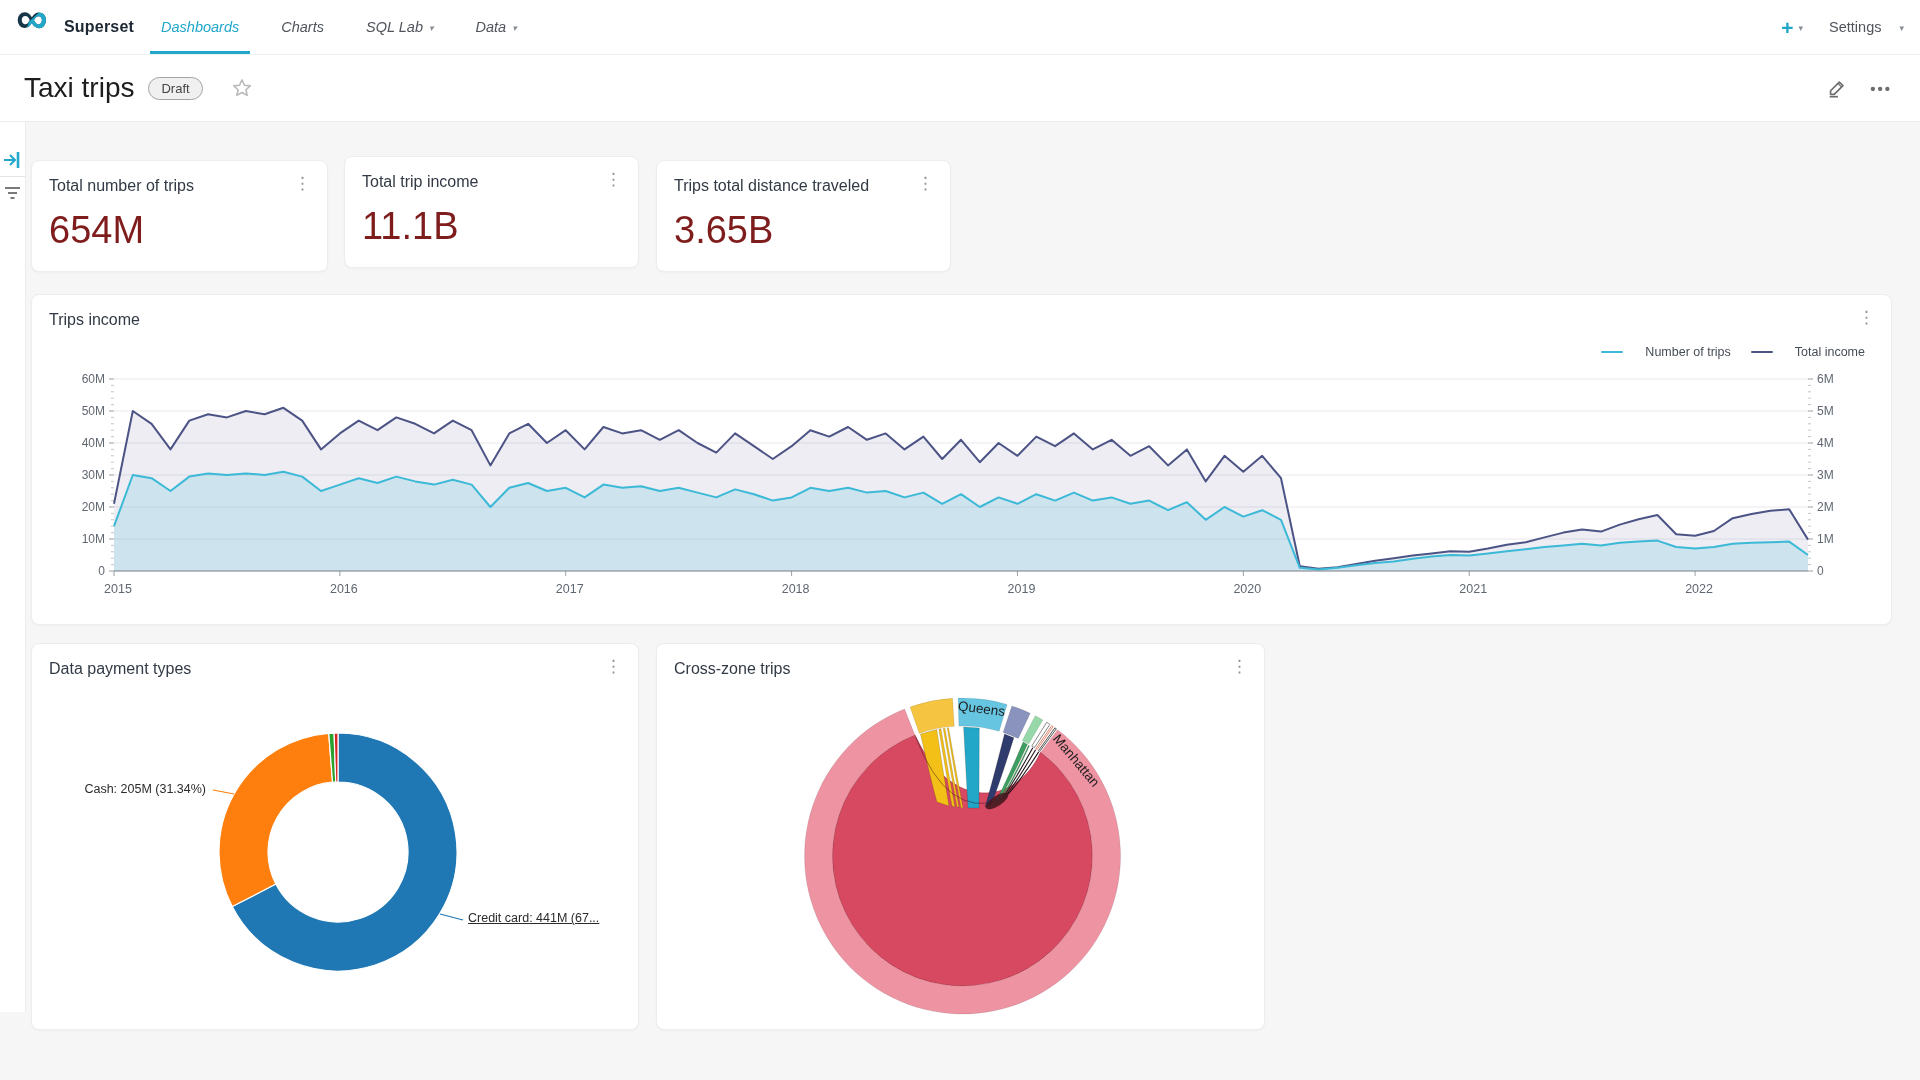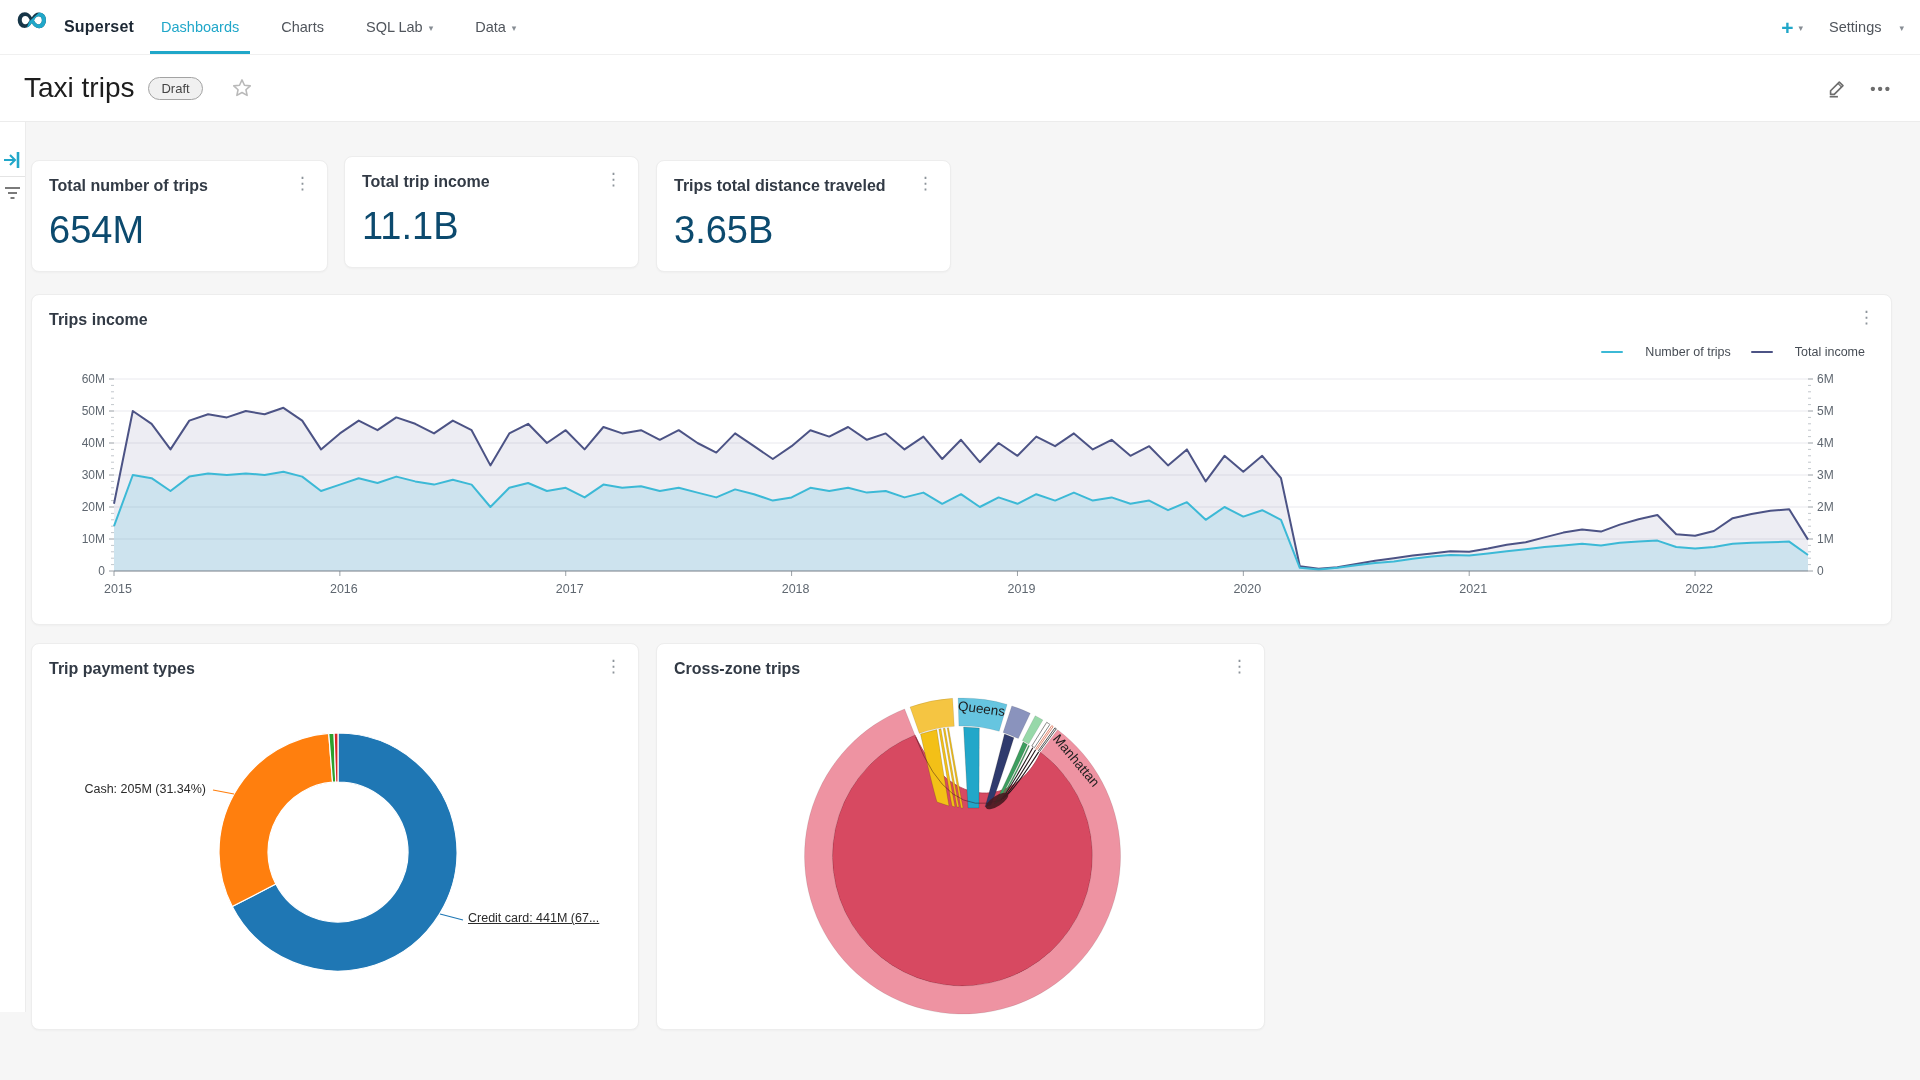--- a/index.html
+++ b/index.html
@@ -10,21 +10,21 @@
   
   .navbar{position:absolute;left:0;top:0;width:1920px;height:54px;background:#fff;
     border-bottom:1px solid #f0f0f0;display:flex;align-items:stretch;z-index:6;}
   .brand{display:flex;align-items:center;padding-left:16px;gap:8px;}
   .logo{position:relative;width:40px;height:34px;}
   .logo .inf{position:absolute;left:0;top:-14px;font-size:44px;font-weight:700;color:#173648;line-height:1;}
   .logo .inf2{position:absolute;left:0;top:-14px;font-size:44px;font-weight:700;color:#20a7c9;line-height:1;
     clip-path:polygon(42% 58%,100% 20%,100% 100%,20% 100%);}
   .brand-name{font-size:16px;font-weight:700;color:#1c2733;letter-spacing:.2px;margin-right:6px;}
   .nav-items{display:flex;align-items:stretch;}
-  .nav-item{position:relative;display:flex;align-items:center;padding:0 21px;font-size:14.5px;color:#50555c;cursor:pointer;gap:6px;}
+  .nav-item{position:relative;display:flex;align-items:center;padding:0 21px;font-size:14.5px;color:#50555c;cursor:pointer;gap:6px;font-style:italic;}
   .nav-item.active{color:#20a7c9;}
   .nav-item.active::after{content:"";position:absolute;left:10px;right:10px;bottom:0;height:3px;background:#20a7c9;}
   .caret{font-size:9px;color:#878d94;transform:translateY(1px);}
   .nav-right{margin-left:auto;display:flex;align-items:center;gap:26px;padding-right:16px;}
   .plus-group{display:flex;align-items:center;gap:5px;cursor:pointer;}
   .plus-glyph{color:#20a7c9;font-size:21px;font-weight:700;line-height:1;}
   .settings-group{display:flex;align-items:center;gap:18px;font-size:14.5px;color:#50555c;cursor:pointer;}
   
   .dash-header{position:absolute;left:0;top:55px;width:1920px;height:67px;background:#fff;
     border-bottom:1px solid #ececec;display:flex;align-items:center;padding-left:24px;box-sizing:border-box;z-index:5;}
@@ -35,24 +35,24 @@
   .header-actions{position:absolute;right:28px;top:0;height:100%;display:flex;align-items:center;gap:22px;}
   .icon-btn{cursor:pointer;display:flex;align-items:center;color:#6d6d6d;}
   .ellipsis{font-size:15px;color:#6d6d6d;letter-spacing:2px;font-weight:700;}
   
   .filter-strip{position:absolute;left:0;top:122px;width:25px;height:890px;background:#fff;
     border-right:1px solid #ececec;z-index:4;}
   .filter-strip .divider{position:absolute;left:0;top:54px;width:100%;height:1px;background:#e4e4e4;}
   
   .card{position:absolute;background:#fff;border:1px solid #ededed;border-radius:8px;
     box-shadow:0 1px 2px rgba(0,0,0,.03);box-sizing:border-box;}
-  .card-title{position:absolute;left:17px;top:16px;font-size:16px;font-weight:700;color:#323a45;z-index:2;}
+  .card-title{position:absolute;left:17px;top:16px;font-size:16px;font-weight:400;color:#323a45;z-index:2;}
   .kebab{position:absolute;top:12px;right:12px;font-size:17px;color:#8d949b;cursor:pointer;z-index:3;
     line-height:1;padding:2px 4px;}
-  .kpi-value{position:absolute;left:17px;top:48px;font-size:38px;font-weight:500;color:#0c4a6e;}
+  .kpi-value{position:absolute;left:17px;top:48px;font-size:38px;font-weight:500;color:#7f1d1d;}
   #card-kpi-1{left:31px;top:160px;width:297px;height:112px;}
   #card-kpi-2{left:344px;top:156px;width:295px;height:112px;}
   #card-kpi-3{left:656px;top:160px;width:295px;height:112px;}
   #card-line{left:31px;top:294px;width:1861px;height:331px;}
   #card-donut{left:31px;top:643px;width:608px;height:387px;}
   #card-chord{left:656px;top:643px;width:609px;height:387px;}
   .chart-svg{position:absolute;left:0;top:0;}
   
   .legend{position:absolute;right:26px;top:50px;display:flex;gap:20px;align-items:center;z-index:2;}
   .legend-item{display:flex;align-items:center;gap:22px;font-size:12.5px;color:#474d55;cursor:pointer;}
@@ -267,21 +267,21 @@
       <text x="1667.0666666666666" y="298" text-anchor="middle" fill="#5f6770" font-size="12.5">2022</text>
       <path d="M82,276 L82.0,208.8 L100.8,116.0 L119.6,128.8 L138.5,154.4 L157.3,125.6 L176.1,119.2 L194.9,122.4 L213.8,116.0 L232.6,119.2 L251.4,112.8 L270.2,125.6 L289.0,154.4 L307.9,138.4 L326.7,125.6 L345.5,135.2 L364.3,122.4 L383.2,128.8 L402.0,138.4 L420.8,125.6 L439.6,135.2 L458.4,170.4 L477.3,138.4 L496.1,128.8 L514.9,148.0 L533.7,135.2 L552.6,154.4 L571.4,132.0 L590.2,138.4 L609.0,135.2 L627.8,144.8 L646.7,135.2 L665.5,148.0 L684.3,157.6 L703.1,138.4 L722.0,151.2 L740.8,164.0 L759.6,151.2 L778.4,135.2 L797.2,141.6 L816.1,132.0 L834.9,144.8 L853.7,138.4 L872.5,154.4 L891.4,141.6 L910.2,164.0 L929.0,144.8 L947.8,167.2 L966.6,148.0 L985.5,160.8 L1004.3,141.6 L1023.1,151.2 L1041.9,138.4 L1060.8,154.4 L1079.6,144.8 L1098.4,160.8 L1117.2,151.2 L1136.0,170.4 L1154.9,154.4 L1173.7,186.4 L1192.5,160.8 L1211.3,176.8 L1230.2,160.8 L1249.0,183.2 L1267.8,271.2 L1286.6,273.8 L1305.4,272.2 L1324.3,269.0 L1343.1,265.8 L1361.9,263.2 L1380.7,260.6 L1399.6,258.4 L1418.4,256.2 L1437.2,256.8 L1456.0,253.6 L1474.8,249.8 L1493.7,247.2 L1512.5,242.4 L1531.3,237.6 L1550.1,234.4 L1569.0,236.6 L1587.8,229.6 L1606.6,224.2 L1625.4,220.0 L1644.2,239.2 L1663.1,240.8 L1681.9,236.0 L1700.7,223.2 L1719.5,219.0 L1738.4,215.8 L1757.2,214.2 L1776.0,244.6 L1776,276 Z" fill="rgba(76,83,133,0.10)" stroke="none"></path>
       <path d="M82.0,208.8 L100.8,116.0 L119.6,128.8 L138.5,154.4 L157.3,125.6 L176.1,119.2 L194.9,122.4 L213.8,116.0 L232.6,119.2 L251.4,112.8 L270.2,125.6 L289.0,154.4 L307.9,138.4 L326.7,125.6 L345.5,135.2 L364.3,122.4 L383.2,128.8 L402.0,138.4 L420.8,125.6 L439.6,135.2 L458.4,170.4 L477.3,138.4 L496.1,128.8 L514.9,148.0 L533.7,135.2 L552.6,154.4 L571.4,132.0 L590.2,138.4 L609.0,135.2 L627.8,144.8 L646.7,135.2 L665.5,148.0 L684.3,157.6 L703.1,138.4 L722.0,151.2 L740.8,164.0 L759.6,151.2 L778.4,135.2 L797.2,141.6 L816.1,132.0 L834.9,144.8 L853.7,138.4 L872.5,154.4 L891.4,141.6 L910.2,164.0 L929.0,144.8 L947.8,167.2 L966.6,148.0 L985.5,160.8 L1004.3,141.6 L1023.1,151.2 L1041.9,138.4 L1060.8,154.4 L1079.6,144.8 L1098.4,160.8 L1117.2,151.2 L1136.0,170.4 L1154.9,154.4 L1173.7,186.4 L1192.5,160.8 L1211.3,176.8 L1230.2,160.8 L1249.0,183.2 L1267.8,271.2 L1286.6,273.8 L1305.4,272.2 L1324.3,269.0 L1343.1,265.8 L1361.9,263.2 L1380.7,260.6 L1399.6,258.4 L1418.4,256.2 L1437.2,256.8 L1456.0,253.6 L1474.8,249.8 L1493.7,247.2 L1512.5,242.4 L1531.3,237.6 L1550.1,234.4 L1569.0,236.6 L1587.8,229.6 L1606.6,224.2 L1625.4,220.0 L1644.2,239.2 L1663.1,240.8 L1681.9,236.0 L1700.7,223.2 L1719.5,219.0 L1738.4,215.8 L1757.2,214.2 L1776.0,244.6" fill="none" stroke="#4c5385" stroke-width="2" stroke-linejoin="round"></path>
       <path d="M82,276 L82.0,231.2 L100.8,180.0 L119.6,183.2 L138.5,196.0 L157.3,181.6 L176.1,178.4 L194.9,180.0 L213.8,178.4 L232.6,180.0 L251.4,176.8 L270.2,181.6 L289.0,196.0 L307.9,189.6 L326.7,183.2 L345.5,188.0 L364.3,181.6 L383.2,186.4 L402.0,189.6 L420.8,184.8 L439.6,189.6 L458.4,212.0 L477.3,192.8 L496.1,188.0 L514.9,196.0 L533.7,192.8 L552.6,202.4 L571.4,189.6 L590.2,192.8 L609.0,191.2 L627.8,196.0 L646.7,192.8 L665.5,197.6 L684.3,202.4 L703.1,194.4 L722.0,199.2 L740.8,205.6 L759.6,202.4 L778.4,192.8 L797.2,196.0 L816.1,192.8 L834.9,197.6 L853.7,196.0 L872.5,202.4 L891.4,197.6 L910.2,208.8 L929.0,199.2 L947.8,212.0 L966.6,202.4 L985.5,208.8 L1004.3,199.2 L1023.1,205.6 L1041.9,197.6 L1060.8,205.6 L1079.6,202.4 L1098.4,208.8 L1117.2,205.6 L1136.0,215.2 L1154.9,207.2 L1173.7,224.8 L1192.5,212.0 L1211.3,221.6 L1230.2,215.2 L1249.0,224.8 L1267.8,272.8 L1286.6,274.4 L1305.4,272.8 L1324.3,270.2 L1343.1,268.0 L1361.9,266.4 L1380.7,263.8 L1399.6,261.6 L1418.4,260.0 L1437.2,260.6 L1456.0,258.4 L1474.8,256.2 L1493.7,254.2 L1512.5,252.0 L1531.3,250.4 L1550.1,248.8 L1569.0,250.4 L1587.8,247.8 L1606.6,246.6 L1625.4,245.6 L1644.2,252.0 L1663.1,253.6 L1681.9,252.0 L1700.7,248.8 L1719.5,247.8 L1738.4,247.2 L1757.2,246.6 L1776.0,260.0 L1776,276 Z" fill="rgba(60,185,214,0.18)" stroke="none"></path>
       <path d="M82.0,231.2 L100.8,180.0 L119.6,183.2 L138.5,196.0 L157.3,181.6 L176.1,178.4 L194.9,180.0 L213.8,178.4 L232.6,180.0 L251.4,176.8 L270.2,181.6 L289.0,196.0 L307.9,189.6 L326.7,183.2 L345.5,188.0 L364.3,181.6 L383.2,186.4 L402.0,189.6 L420.8,184.8 L439.6,189.6 L458.4,212.0 L477.3,192.8 L496.1,188.0 L514.9,196.0 L533.7,192.8 L552.6,202.4 L571.4,189.6 L590.2,192.8 L609.0,191.2 L627.8,196.0 L646.7,192.8 L665.5,197.6 L684.3,202.4 L703.1,194.4 L722.0,199.2 L740.8,205.6 L759.6,202.4 L778.4,192.8 L797.2,196.0 L816.1,192.8 L834.9,197.6 L853.7,196.0 L872.5,202.4 L891.4,197.6 L910.2,208.8 L929.0,199.2 L947.8,212.0 L966.6,202.4 L985.5,208.8 L1004.3,199.2 L1023.1,205.6 L1041.9,197.6 L1060.8,205.6 L1079.6,202.4 L1098.4,208.8 L1117.2,205.6 L1136.0,215.2 L1154.9,207.2 L1173.7,224.8 L1192.5,212.0 L1211.3,221.6 L1230.2,215.2 L1249.0,224.8 L1267.8,272.8 L1286.6,274.4 L1305.4,272.8 L1324.3,270.2 L1343.1,268.0 L1361.9,266.4 L1380.7,263.8 L1399.6,261.6 L1418.4,260.0 L1437.2,260.6 L1456.0,258.4 L1474.8,256.2 L1493.7,254.2 L1512.5,252.0 L1531.3,250.4 L1550.1,248.8 L1569.0,250.4 L1587.8,247.8 L1606.6,246.6 L1625.4,245.6 L1644.2,252.0 L1663.1,253.6 L1681.9,252.0 L1700.7,248.8 L1719.5,247.8 L1738.4,247.2 L1757.2,246.6 L1776.0,260.0" fill="none" stroke="#3cb9d6" stroke-width="2" stroke-linejoin="round"></path>
       <line x1="82" y1="276" x2="1776" y2="276" stroke="#767e88" stroke-width="1.2"></line>
     </svg>
 </div>
 
 <div class="card" id="card-donut">
-  <div class="card-title">Trip payment types</div>
+  <div class="card-title">Data payment types</div>
   <span class="kebab">⋮</span>
   <svg class="chart-svg" id="donut-svg" width="606" height="385" viewBox="0 0 606 385">
       <path d="M306.00,89.00 A119,119 0 1 1 200.24,262.56 L243.79,240.09 A70,70 0 1 0 306.00,138.00 Z" fill="#1f77b4" stroke="#fff" stroke-width="1.2"></path>
       <path d="M200.24,262.56 A119,119 0 0 1 296.74,89.36 L300.55,138.21 A70,70 0 0 0 243.79,240.09 Z" fill="#ff7f0e" stroke="#fff" stroke-width="1.2"></path>
       <path d="M296.74,89.36 A119,119 0 0 1 302.11,89.06 L303.71,138.04 A70,70 0 0 0 300.55,138.21 Z" fill="#2ca02c" stroke="#fff" stroke-width="1.2"></path>
       <path d="M302.11,89.06 A119,119 0 0 1 306.00,89.00 L306.00,138.00 A70,70 0 0 0 303.71,138.04 Z" fill="#d62728" stroke="#fff" stroke-width="1.2"></path>
       <path d="M202,150 L181,146" stroke="#ff7f0e" stroke-width="1.2" fill="none"></path>
       <path d="M408,270 L431,276" stroke="#1f77b4" stroke-width="1.2" fill="none"></path>
     </svg>
   <div class="donut-label" id="donut-label-cash">Cash: 205M (31.34%)</div>

